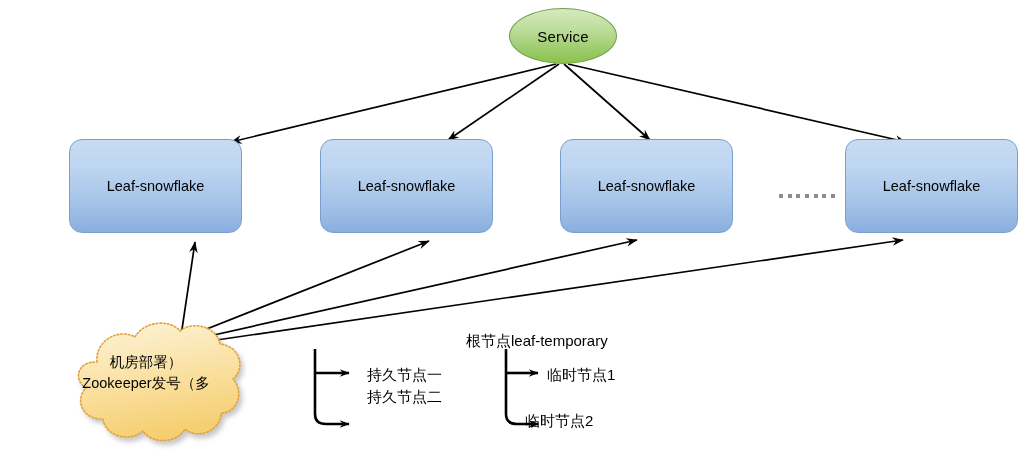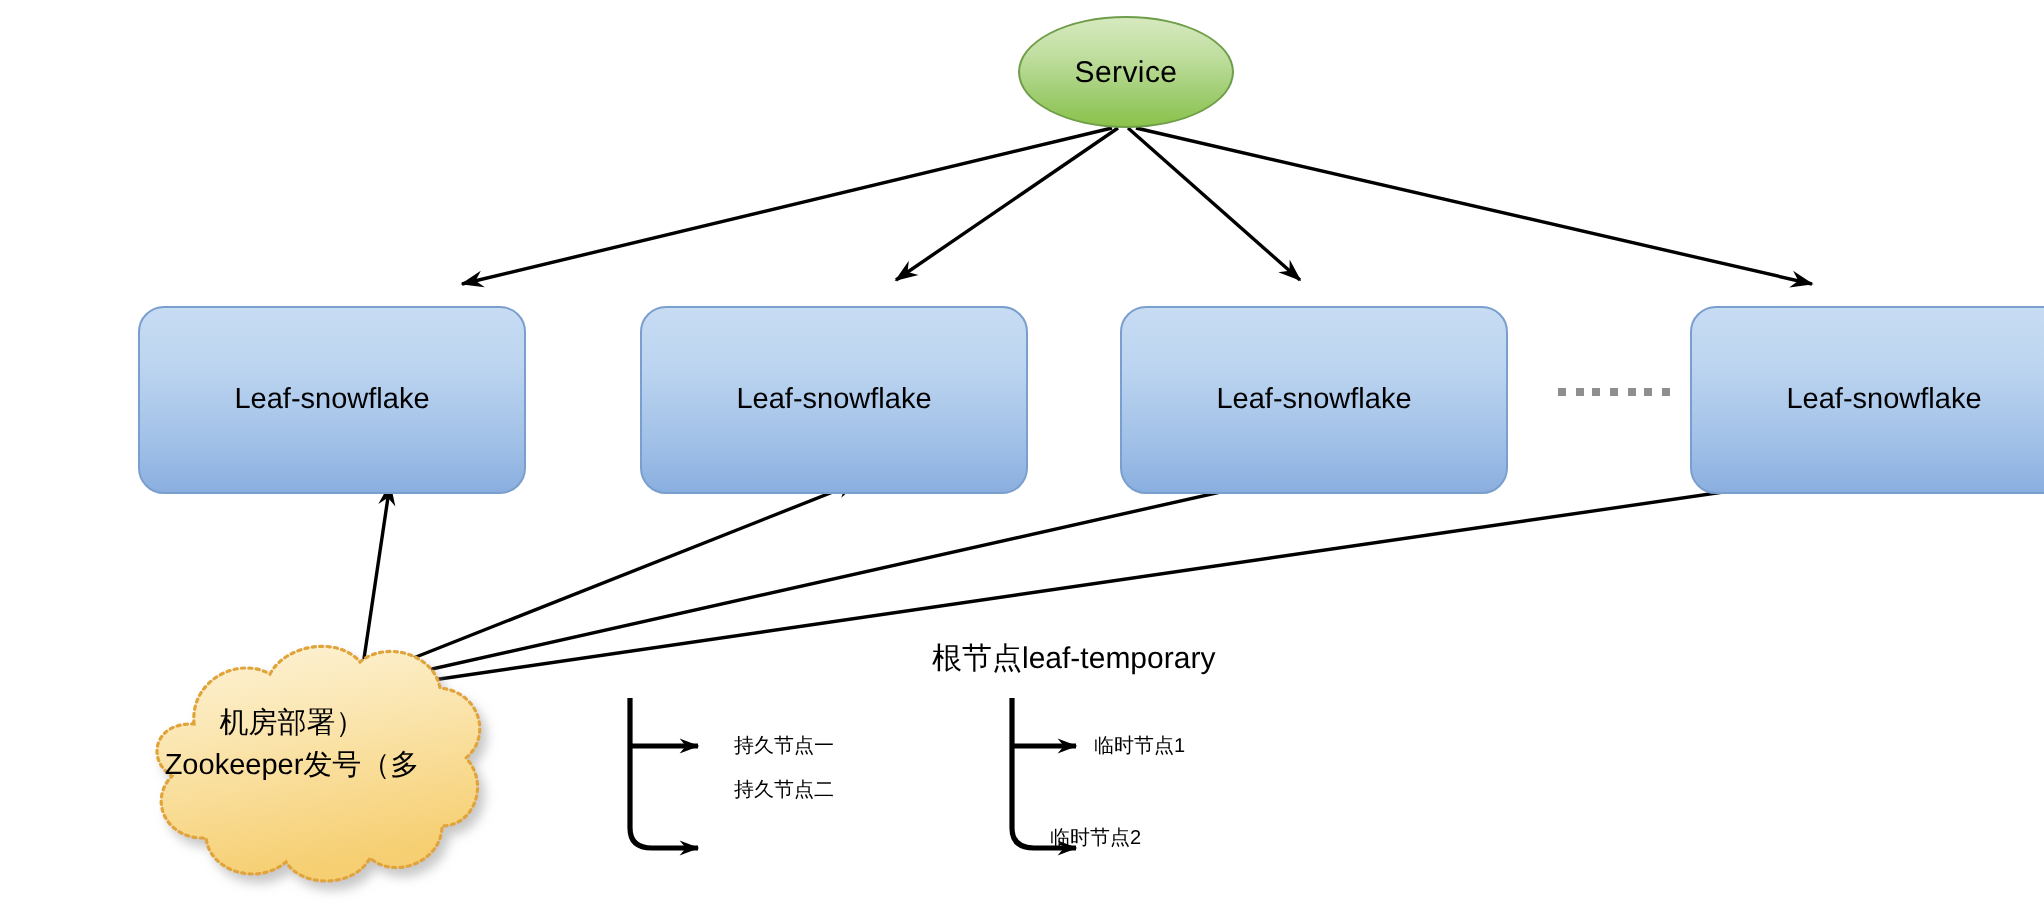--- a/index.html
+++ b/index.html
@@ -45,22 +45,22 @@
   }
   .service-label {
     font-size: 15px;
     color: #000000;
     letter-spacing: 0.2px;
   }
 
   
   .leaf-box {
     position: absolute;
-    top: 153px;
-    width: 194px;
+    top: 139px;
+    width: 173px;
     height: 94px;
     border-radius: 13px;
     border: 1px solid #7a9fce;
     background: linear-gradient(to bottom, #c7dcf3 0%, #bdd5f0 30%, #a3c2e8 70%, #8aafdf 100%);
     display: flex;
     align-items: center;
     justify-content: center;
     box-sizing: border-box;
     z-index: 5;
   }
@@ -113,27 +113,27 @@
   
   .tree-root-label {
     position: absolute;
     font-size: 15px;
     color: #000000;
     white-space: nowrap;
     z-index: 4;
   }
   .tree-child-label {
     position: absolute;
-    font-size: 10px;
+    font-size: 15px;
     color: #000000;
     white-space: nowrap;
     z-index: 4;
   }
   #label-forever  { left: 219px; top: 320px; }
-  #label-temporary{ left: 429px; top: 320px; }
+  #label-temporary{ left: 429px; top: 332px; }
   #child-f1 { left: 330px; top: 366px; }
   #child-f2 { left: 330px; top: 388px; }
   #child-t1 { left: 510px; top: 366px; }
   #child-t2 { left: 488px; top: 412px; }
 </style>
 </head>
 <body>
 
 <div id="canvas">
 

